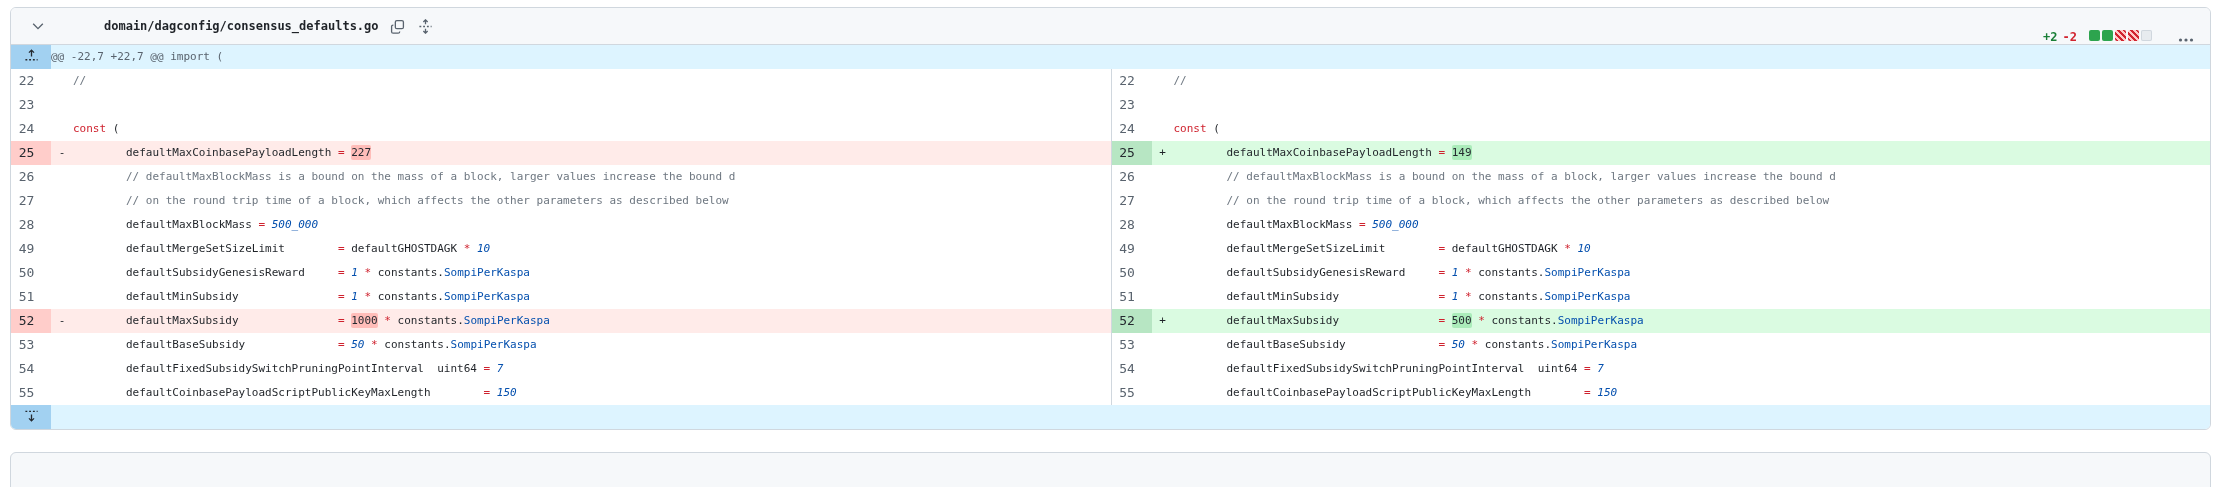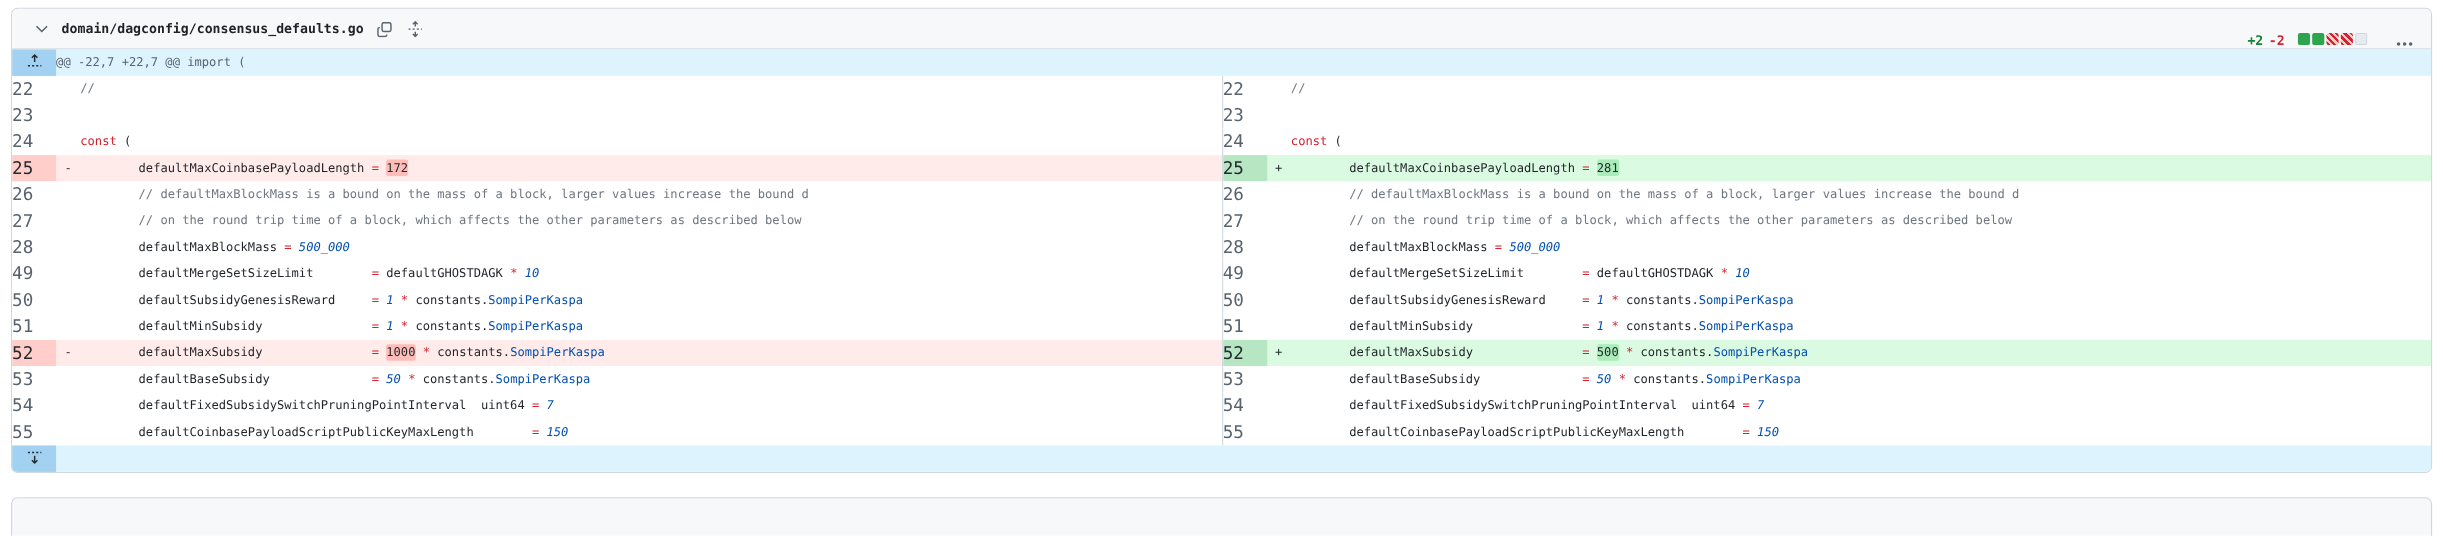--- a/index.html
+++ b/index.html
@@ -21,41 +21,41 @@
     border-bottom:1px solid #d0d7de;
     display:flex; align-items:center;
     padding:0 14px 0 18px;
   }
   .hdr-left { display:flex; align-items:center; gap:9px; flex:1; min-width:0; }
   .icon-btn { background:none; border:none; cursor:pointer; display:flex; align-items:center;
               justify-content:center; padding:2px; color:#59636e; }
   .icon-btn svg { display:block; }
   .file-path {
     font-family:"DejaVu Sans Mono", monospace;
-    font-size:12px; font-weight:bold; color:#1f2328;
+    font-size:12px; font-weight:bold; color:#1f2328;margin-left:48px;
   }
   .hdr-right { display:flex; gap:10px;margin-top:28px; }
   .diff-counts { font-family:"DejaVu Sans Mono", monospace; font-size:12px; font-weight:bold; }
   .added-count   { color:#1a7f37; margin-right:5px; }
   .deleted-count { color:#d1242f; }
   .diffstat { display:flex; gap:2px; margin-left:2px; }
   .sq { width:11px; height:11px; border-radius:2px; }
   .sq.added   { background:#2da44e; }
   .sq.deleted { background:repeating-linear-gradient(45deg,#d1242f 0 2.4px,#ffc9c6 2.4px 4.4px); }
   .sq.neutral { background:#e7ebef; box-shadow:inset 0 0 0 1px #d0d7de; }
   .kebab-btn { margin-left:14px; }
 
   
   .diff-body { font-family:"DejaVu Sans Mono", monospace; font-size:11px; }
   .row { display:flex; height:24px; }
   .side { width:50%; display:grid; grid-template-columns:40px 22px 1fr; height:24px; overflow:hidden; }
   .side.right { border-left:1px solid #d0d7de; }
 
-  .num { text-align:left; padding-right:9px; line-height:24px; color:#59636e;
-         font-size:16px; cursor:pointer; }
+  .num { text-align:center; padding-right:9px; line-height:24px; color:#59636e;
+         font-size:13px; cursor:pointer; }
   .marker { text-align:center; line-height:24px; color:#1f2328; }
   .code { white-space:pre; line-height:24px; color:#1f2328; overflow:hidden; }
 
   .side.ctx { background:#ffffff; }
   .side.del { background:#ffebe9; }
   .side.del .num { background:#ffcdca; color:#24292f; }
   .side.add { background:#dafbe1; }
   .side.add .num { background:#b7e6c3; color:#24292f; }
 
   .seg-p { color:#1f2328; }
@@ -181,26 +181,26 @@
         <div class="side ctx right">
           <div class="num">24</div>
           <div class="marker"></div>
           <div class="code"><span class="seg-k">const</span><span class="seg-p"> (</span></div>
         </div>
       </div>
       <div class="row">
         <div class="side del">
           <div class="num">25</div>
           <div class="marker">-</div>
-          <div class="code"><span class="seg-p">        defaultMaxCoinbasePayloadLength </span><span class="seg-o">=</span><span class="seg-p"> </span><span class="seg-x">172</span></div>
+          <div class="code"><span class="seg-p">        defaultMaxCoinbasePayloadLength </span><span class="seg-o">=</span><span class="seg-p"> </span><span class="seg-x">227</span></div>
         </div>
         <div class="side add right">
           <div class="num">25</div>
           <div class="marker">+</div>
-          <div class="code"><span class="seg-p">        defaultMaxCoinbasePayloadLength </span><span class="seg-o">=</span><span class="seg-p"> </span><span class="seg-x">281</span></div>
+          <div class="code"><span class="seg-p">        defaultMaxCoinbasePayloadLength </span><span class="seg-o">=</span><span class="seg-p"> </span><span class="seg-x">149</span></div>
         </div>
       </div>
       <div class="row">
         <div class="side ctx">
           <div class="num">26</div>
           <div class="marker"></div>
           <div class="code"><span class="seg-c">        // defaultMaxBlockMass is a bound on the mass of a block, larger values increase the bound d</span></div>
         </div>
         <div class="side ctx right">
           <div class="num">26</div>

